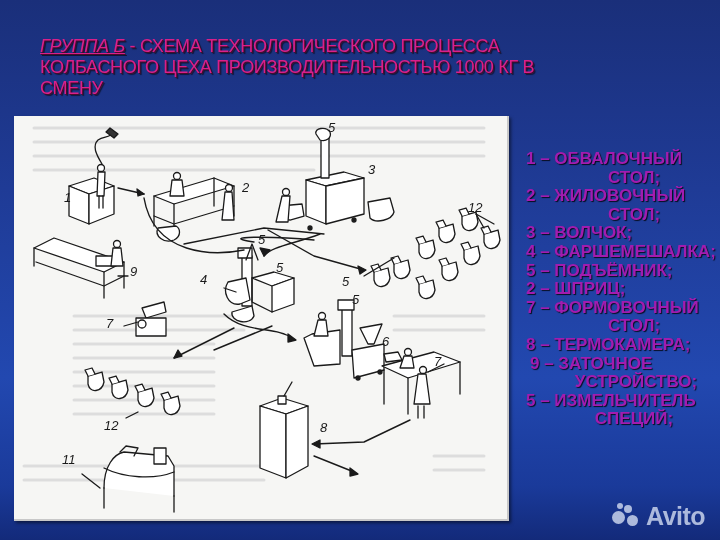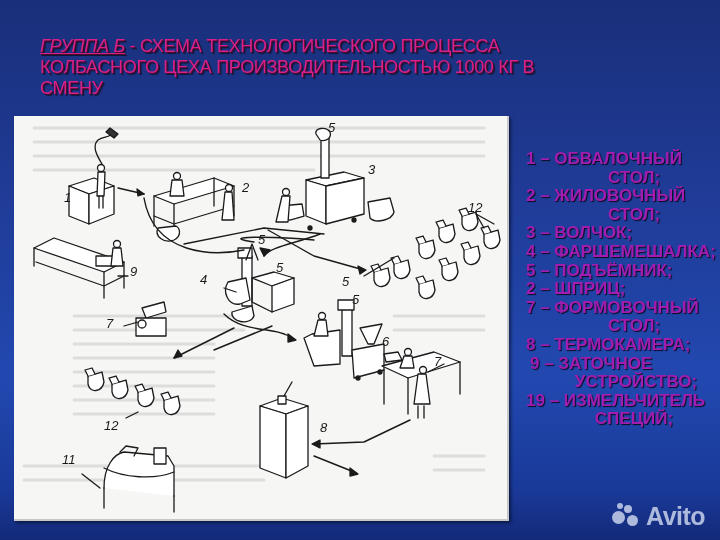--- a/index.html
+++ b/index.html
@@ -269,21 +269,21 @@
 <div class="legend">
   <div class="legend-item"><span>1 – ОБВАЛОЧНЫЙ</span><span class="cont">СТОЛ;</span></div>
   <div class="legend-item"><span>2 – ЖИЛОВОЧНЫЙ</span><span class="cont">СТОЛ;</span></div>
   <div class="legend-item">3 – ВОЛЧОК;</div>
   <div class="legend-item">4 – ФАРШЕМЕШАЛКА;</div>
   <div class="legend-item">5 – ПОДЪЁМНИК;</div>
   <div class="legend-item">2 – ШПРИЦ;</div>
   <div class="legend-item"><span>7 – ФОРМОВОЧНЫЙ</span><span class="cont">СТОЛ;</span></div>
   <div class="legend-item">8 – ТЕРМОКАМЕРА;</div>
   <div class="legend-item indent"><span>9 – ЗАТОЧНОЕ</span><span class="cont">УСТРОЙСТВО;</span></div>
-  <div class="legend-item"><span>19 – ИЗМЕЛЬЧИТЕЛЬ</span><span class="cont">СПЕЦИЙ;</span></div>
+  <div class="legend-item"><span>5 – ИЗМЕЛЬЧИТЕЛЬ</span><span class="cont">СПЕЦИЙ;</span></div>
 </div>
 
 <div class="watermark">
   <div class="dots">
     <span style="left:0;top:8px;width:13px;height:13px;"></span>
     <span style="left:12px;top:2px;width:8px;height:8px;"></span>
     <span style="left:15px;top:12px;width:11px;height:11px;"></span>
     <span style="left:5px;top:0;width:6px;height:6px;"></span>
   </div>
   <span>Avito</span>

